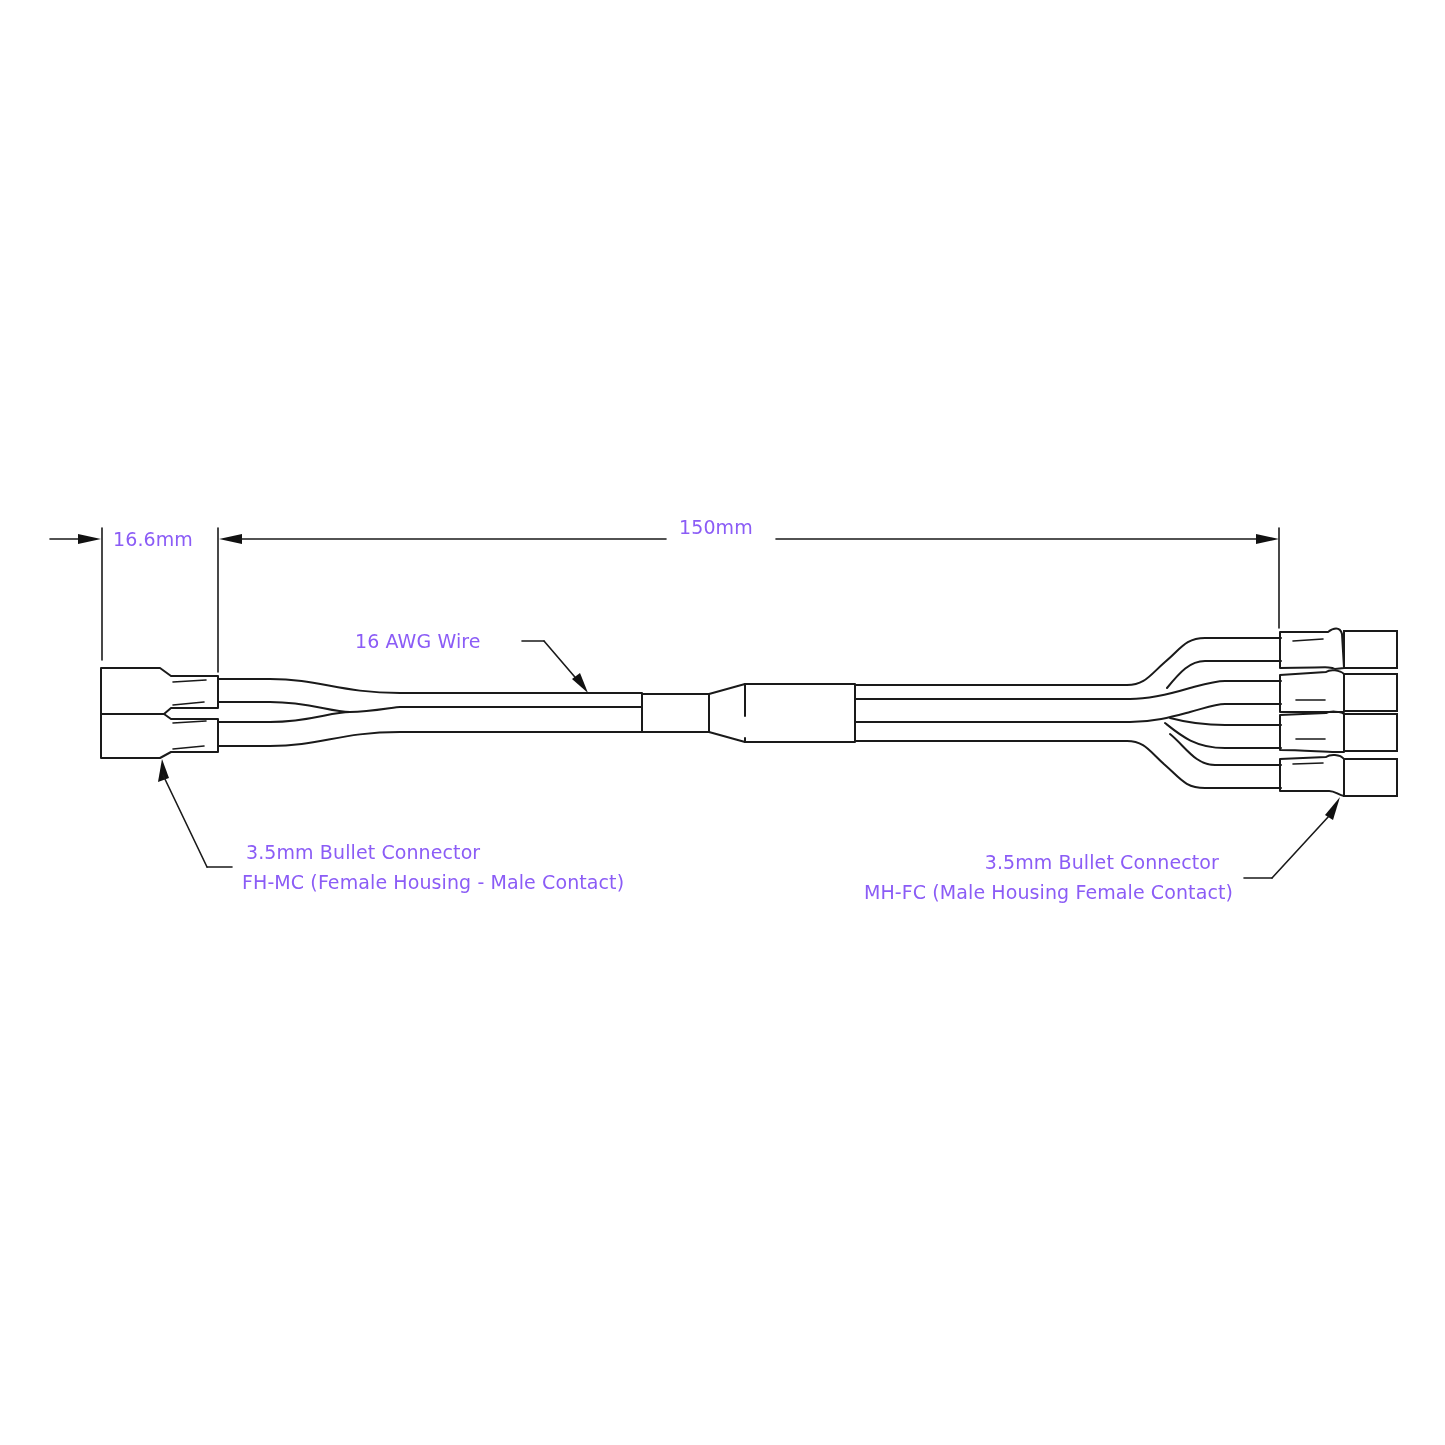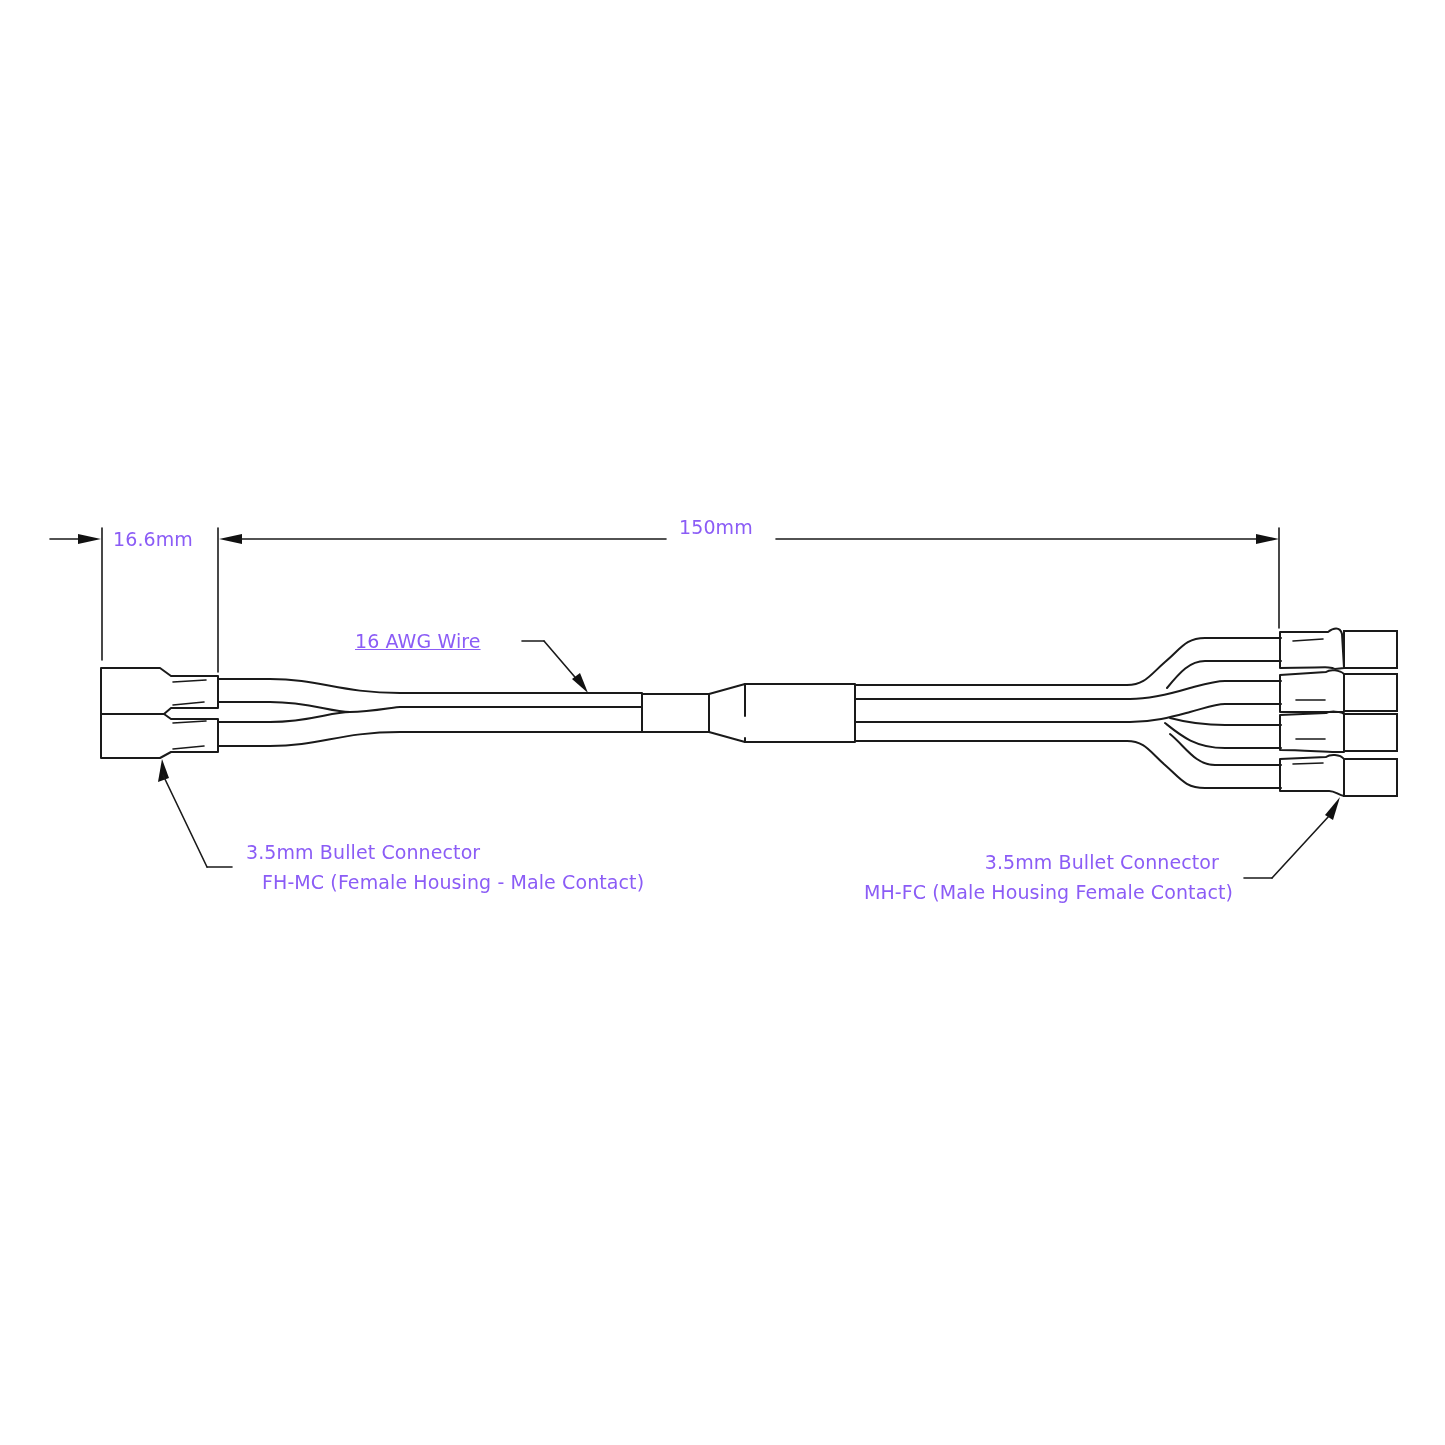--- a/index.html
+++ b/index.html
@@ -132,23 +132,23 @@
   <g>
     <polygon class="arrow" points="1340,797 1325,815 1333,820"></polygon>
     <line class="ln-thin" x1="1329" y1="816" x2="1272" y2="878"></line>
     <line class="ln-thin" x1="1272" y1="878" x2="1244" y2="878"></line>
   </g>
 </svg>
 
 <div class="label" style="left:113px; top:524px;">16.6mm</div>
 <div class="label" style="left:679px; top:512px;">150mm</div>
 
-<div class="label" style="left:355px; top:626px;text-decoration:underline;">16 AWG Wire</div>
+<div class="label" style="left:355px; top:626px;">16 AWG Wire</div>
 
 <div>
   <div class="label" style="left:246px; top:837px;">3.5mm Bullet Connector</div>
-  <div class="label" style="left:262px; top:867px;">FH-MC (Female Housing - Male Contact)</div>
+  <div class="label" style="left:242px; top:867px;">FH-MC (Female Housing - Male Contact)</div>
 </div>
 
 <div>
   <div class="label right" style="right:226px; top:847px;">3.5mm Bullet Connector</div>
   <div class="label right" style="right:212px; top:877px;">MH-FC (Male Housing Female Contact)</div>
 </div>
 
 </body></html>

